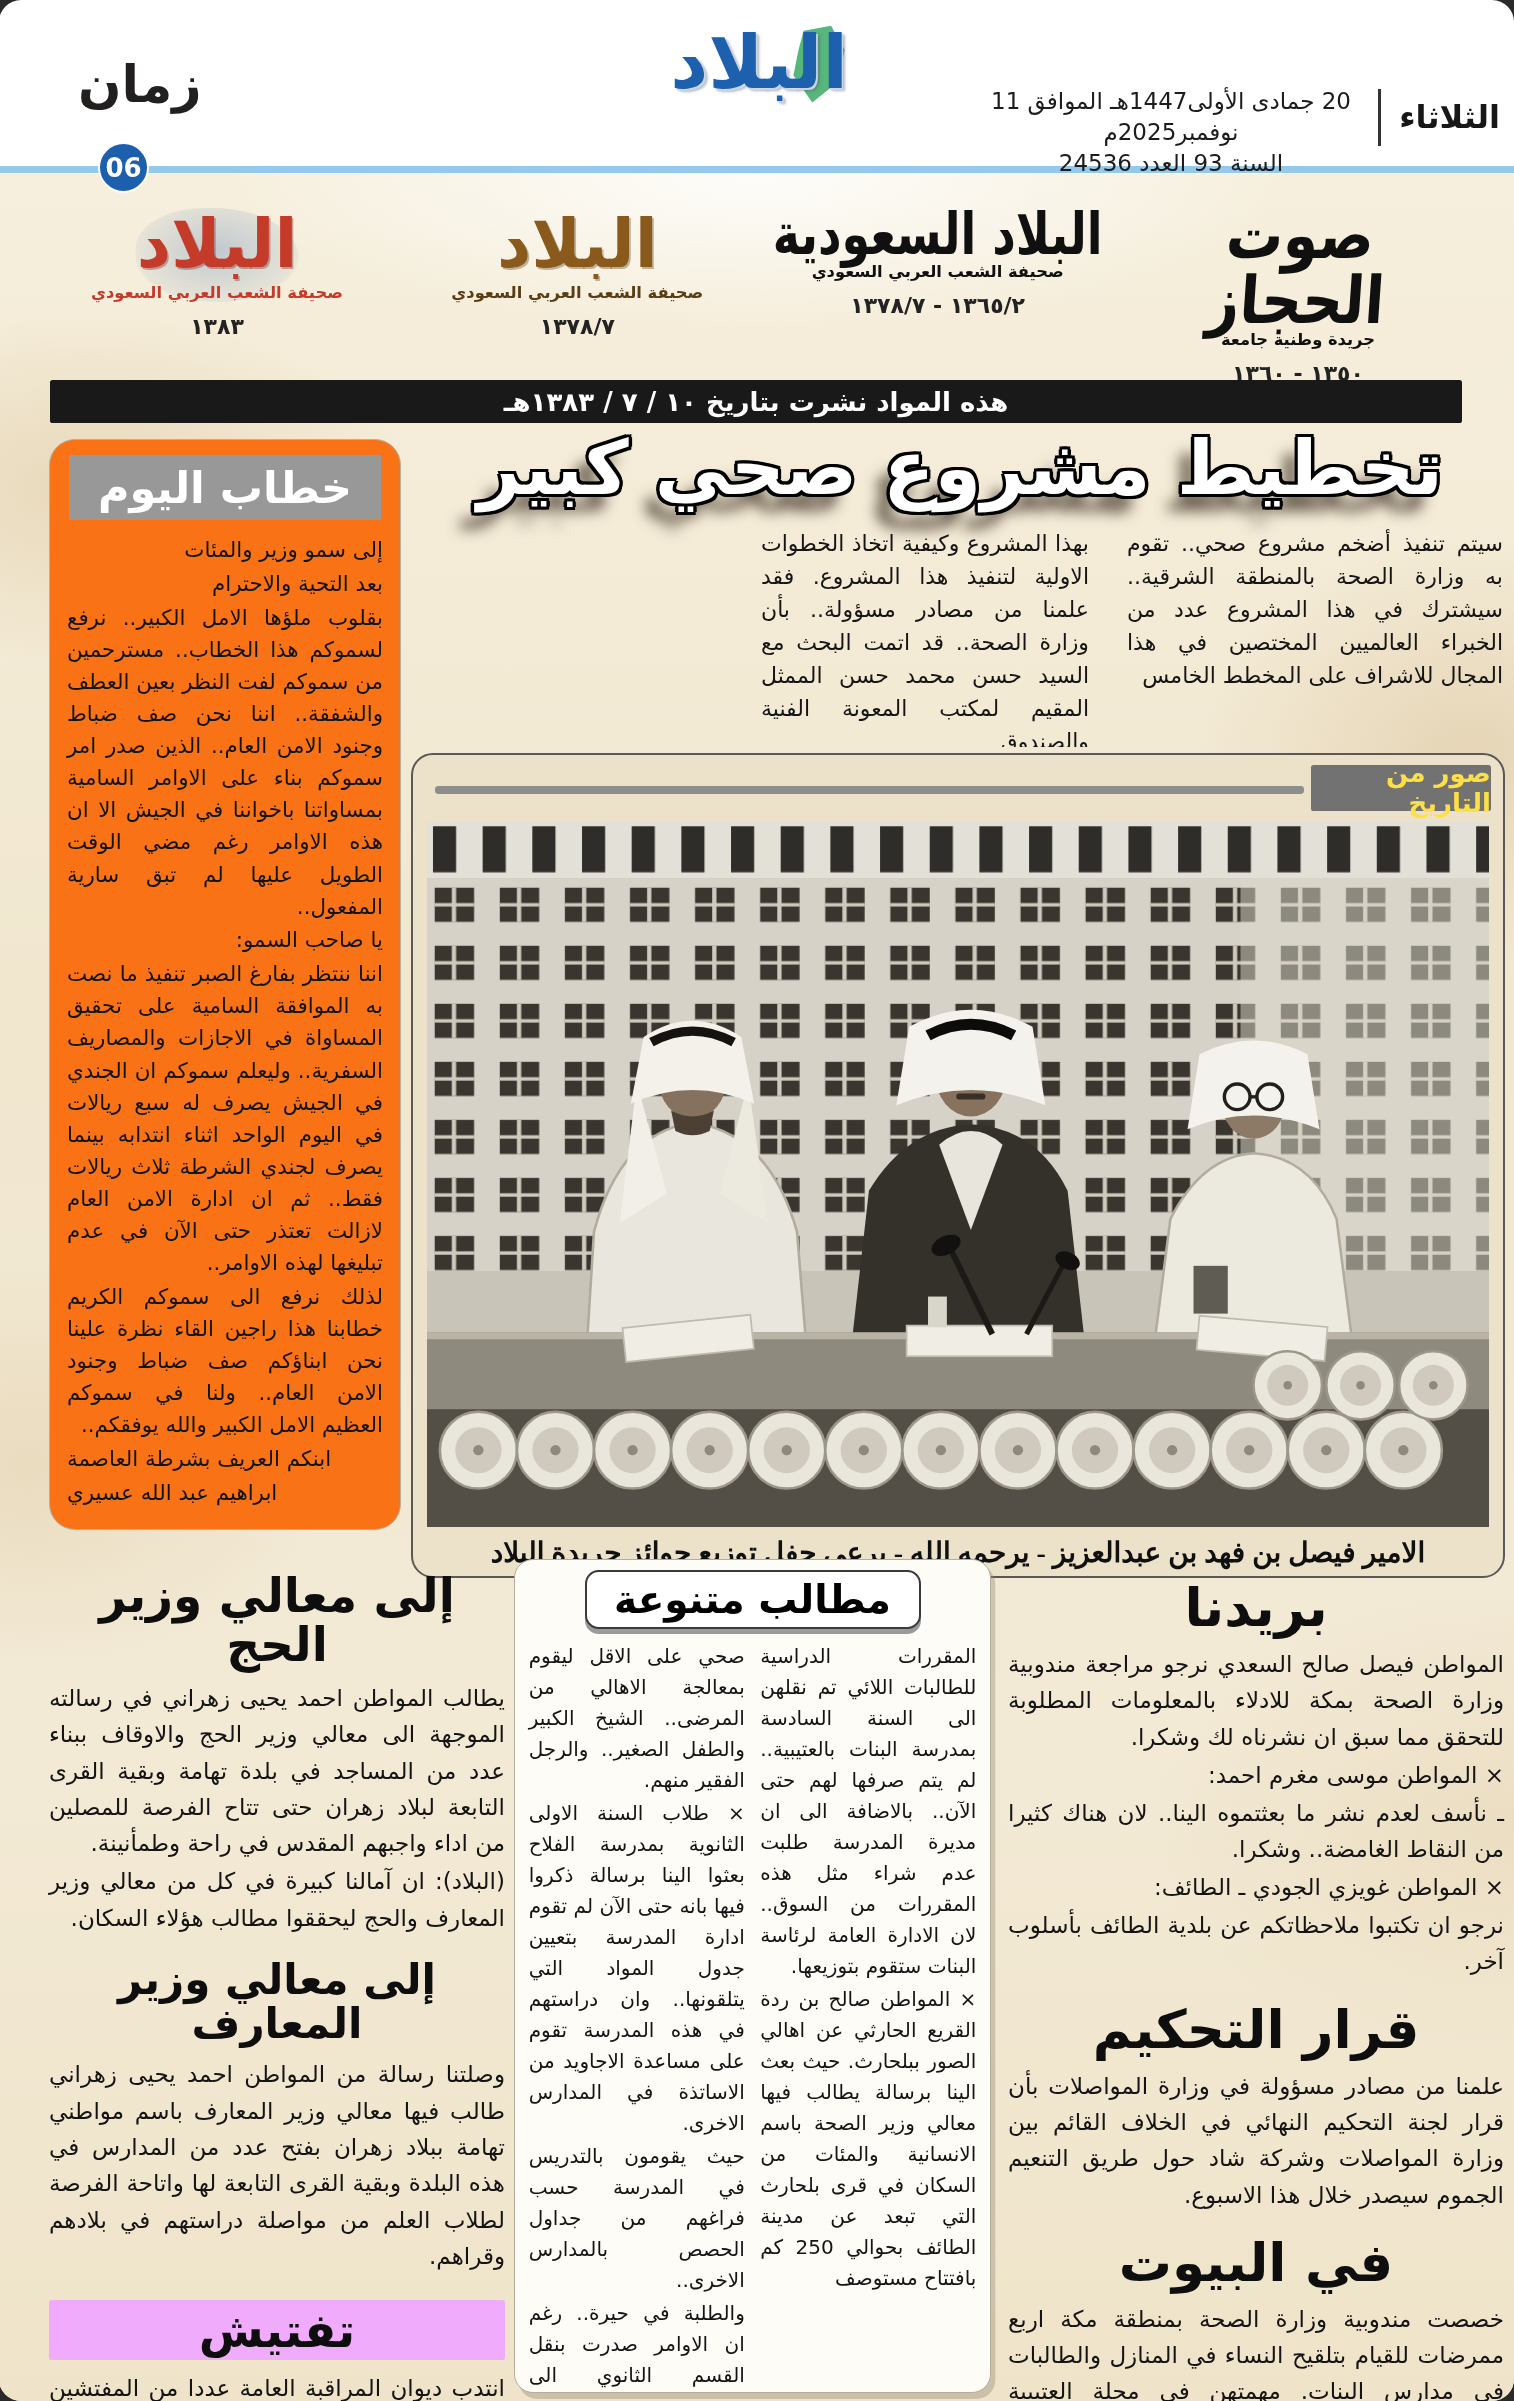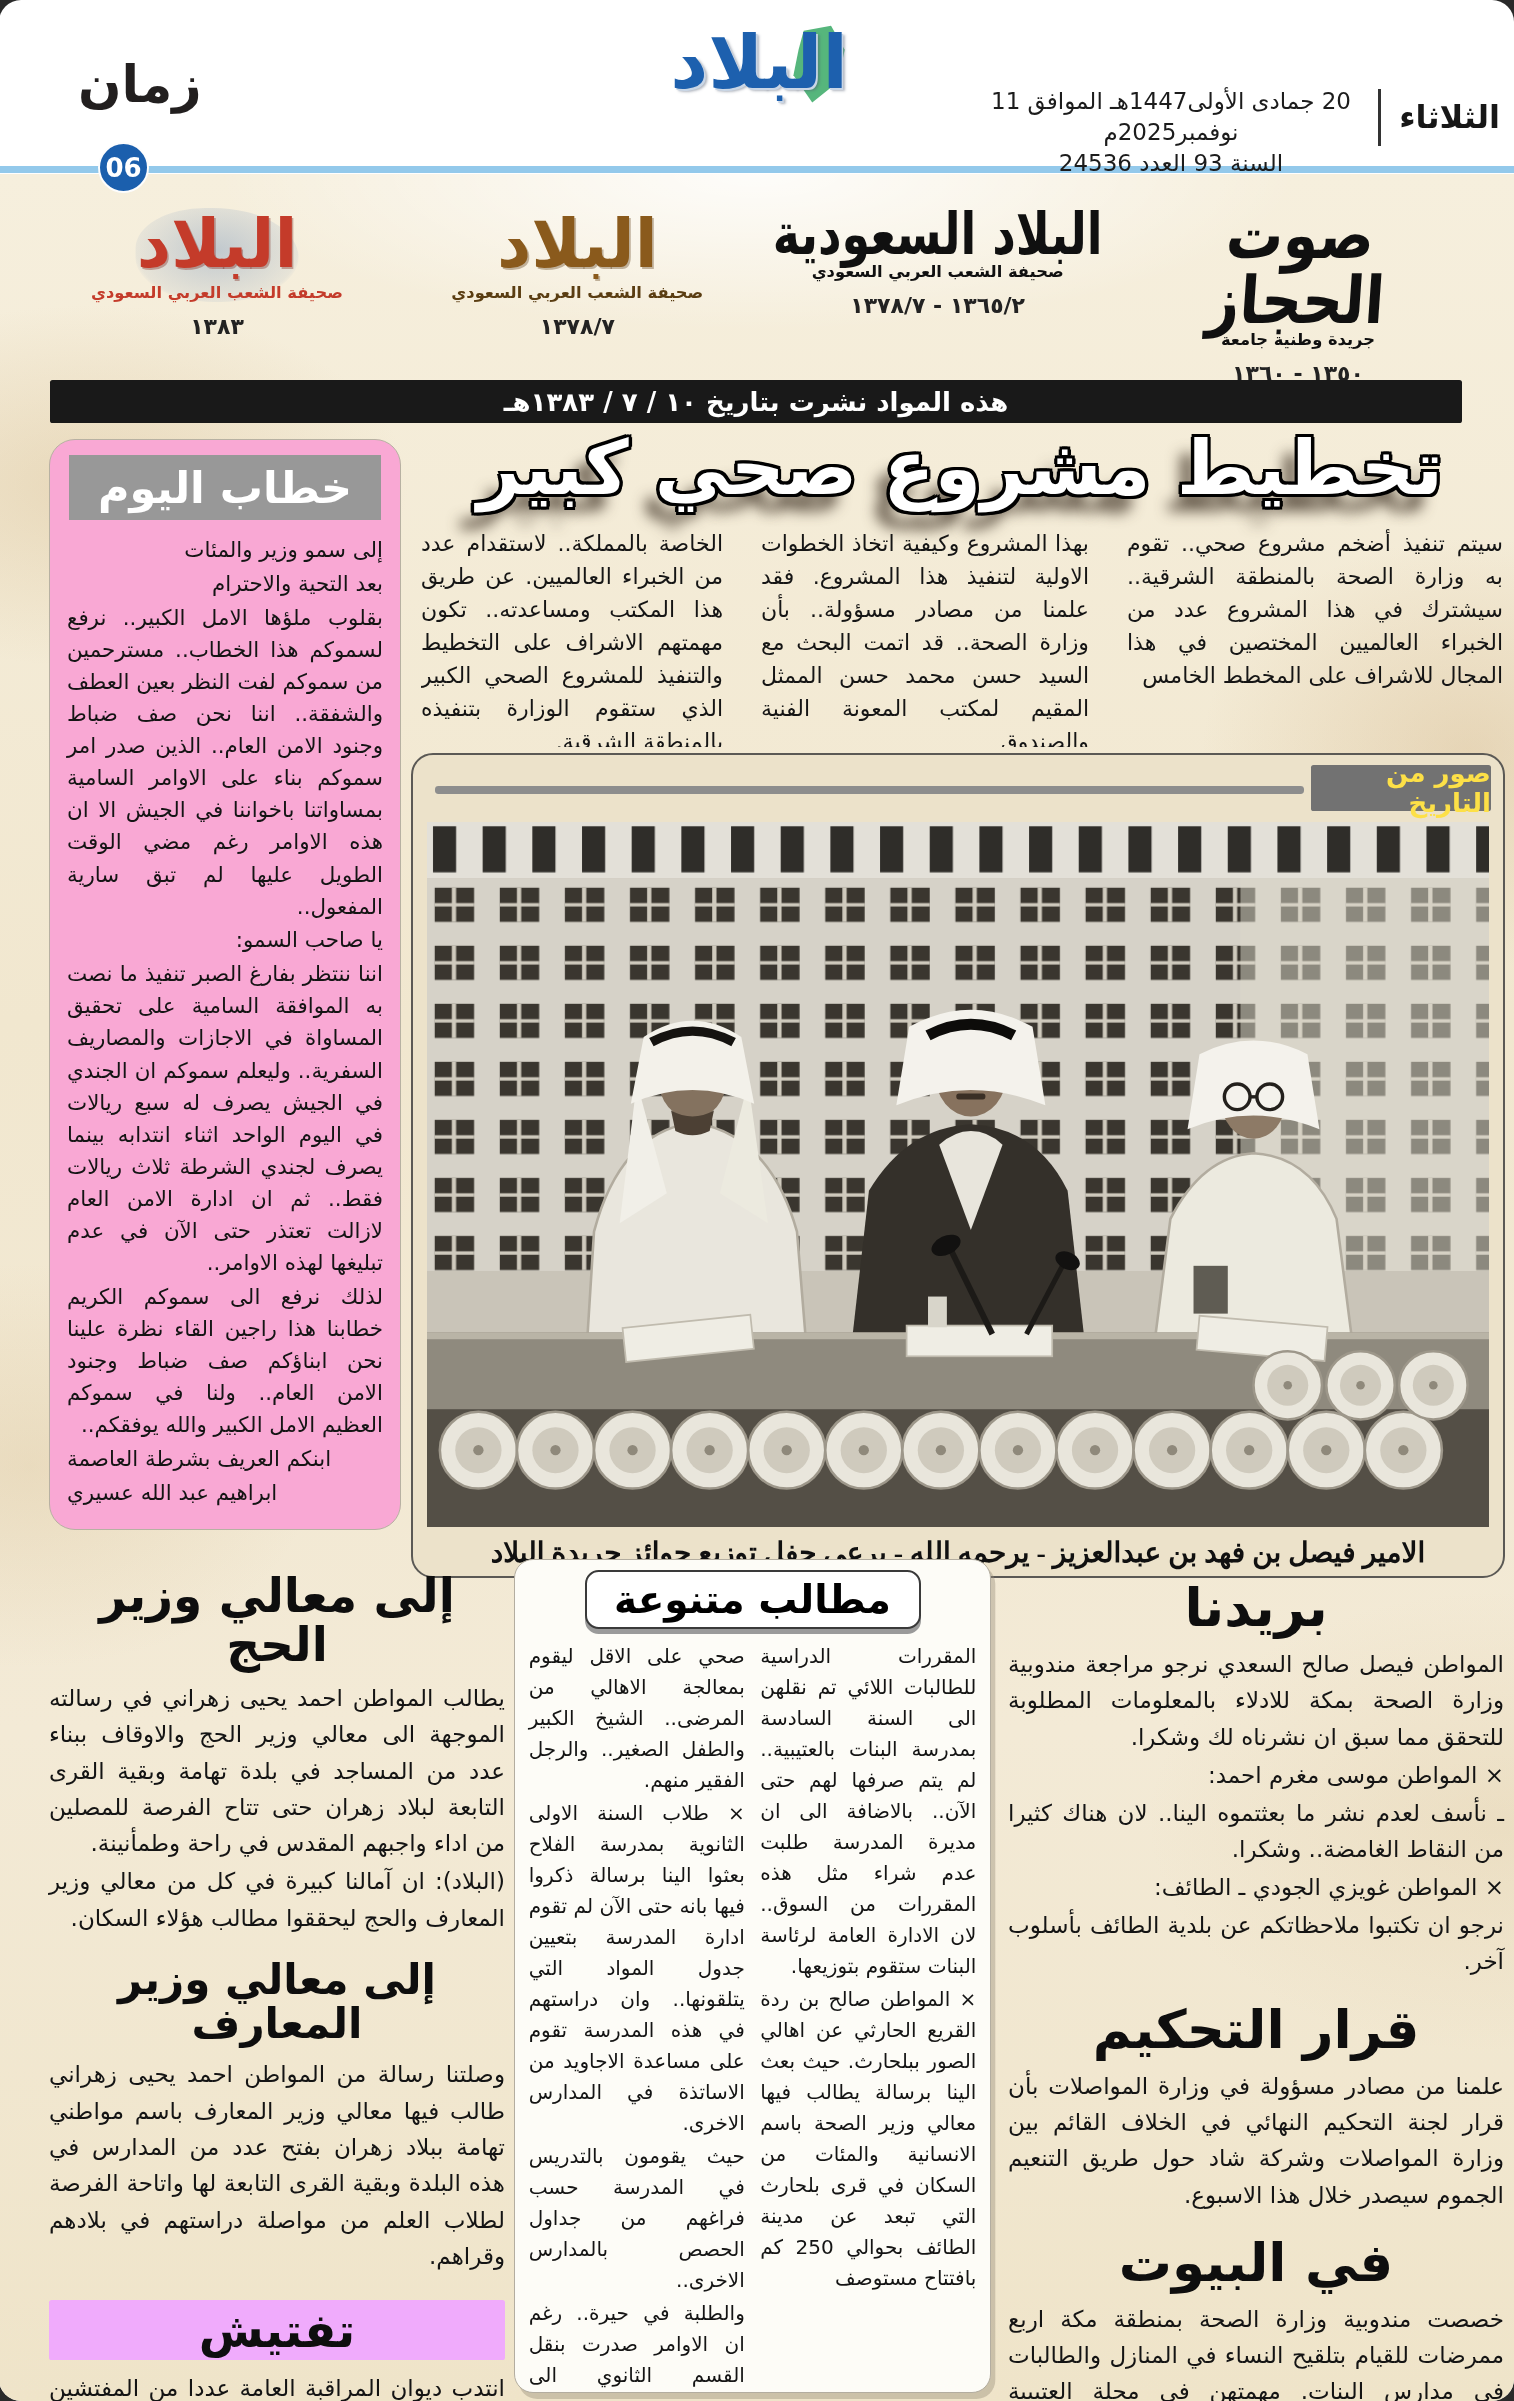--- a/index.html
+++ b/index.html
@@ -66,21 +66,21 @@
   .notice-bar {
     left:51px; top:380px; width:1412px; height:43px; background:#191919;
     color:#fff; font-size:26px; font-weight:bold;
     display:flex; align-items:center; justify-content:center; letter-spacing:0.9px;
     border-radius:2.6px;
   }
 
   
   .speech-box {
     left:50px; top:439px; width:352px; height:1091px;
-    background:#f9a8d4; border:1.7px solid #b7b1a2; border-radius:26px;
+    background:#f97316; border:1.7px solid #b7b1a2; border-radius:26px;
     padding:13.7px 17px; overflow:hidden;
   }
   .speech-head {
     background:#989898; height:65px; margin:1.7px 1.7px 13.7px 1.7px;
     color:#fff; font-size:43px; font-weight:bold;
     display:flex; align-items:center; justify-content:center;
   }
   .speech-body { font-size:21.4px; line-height:1.5; color:#141414; text-align:justify; }
   .speech-body p { margin-bottom:1.7px; }
   .speech-body p.line { text-align:right; }
@@ -212,21 +212,20 @@
       <p>لذلك نرفع الى سموكم الكريم خطابنا هذا راجين القاء نظرة علينا نحن ابناؤكم صف ضباط وجنود الامن العام.. ولنا في سموكم العظيم الامل الكبير والله يوفقكم..</p>
       <p class="sig">ابنكم العريف بشرطة العاصمة</p>
       <p class="sig">ابراهيم عبد الله عسيري</p>
     </div>
   </div>
 
   <div class="abs headline">تخطيط مشروع صحي كبير</div>
   <div class="abs article-cols">
     <div class="col col-1">سيتم تنفيذ أضخم مشروع صحي.. تقوم به وزارة الصحة بالمنطقة الشرقية.. سيشترك في هذا المشروع عدد من الخبراء العالميين المختصين في هذا المجال للاشراف على المخطط الخامس</div>
     <div class="col col-2">بهذا المشروع وكيفية اتخاذ الخطوات الاولية لتنفيذ هذا المشروع. فقد علمنا من مصادر مسؤولة.. بأن وزارة الصحة.. قد اتمت البحث مع السيد حسن محمد حسن الممثل المقيم لمكتب المعونة الفنية والصندوق</div>
-    <div class="col col-3">الخاصة بالمملكة.. لاستقدام عدد من الخبراء العالميين. عن طريق هذا المكتب ومساعدته.. تكون مهمتهم الاشراف على التخطيط والتنفيذ للمشروع الصحي الكبير الذي ستقوم الوزارة بتنفيذه بالمنطقة الشرقية.</div>
   </div>
 
   <div class="abs photo-box">
     <div class="photo-label">صور من التاريخ</div>
     <div class="photo-rule"></div>
     <div class="photo-frame">
       <svg width="1062" height="705" viewBox="0 0 1240 826" preserveAspectRatio="none">
         <defs>
           <pattern id="winTop" width="58" height="64" patternUnits="userSpaceOnUse">
             <rect width="58" height="64" fill="#e3e0d8"></rect>

